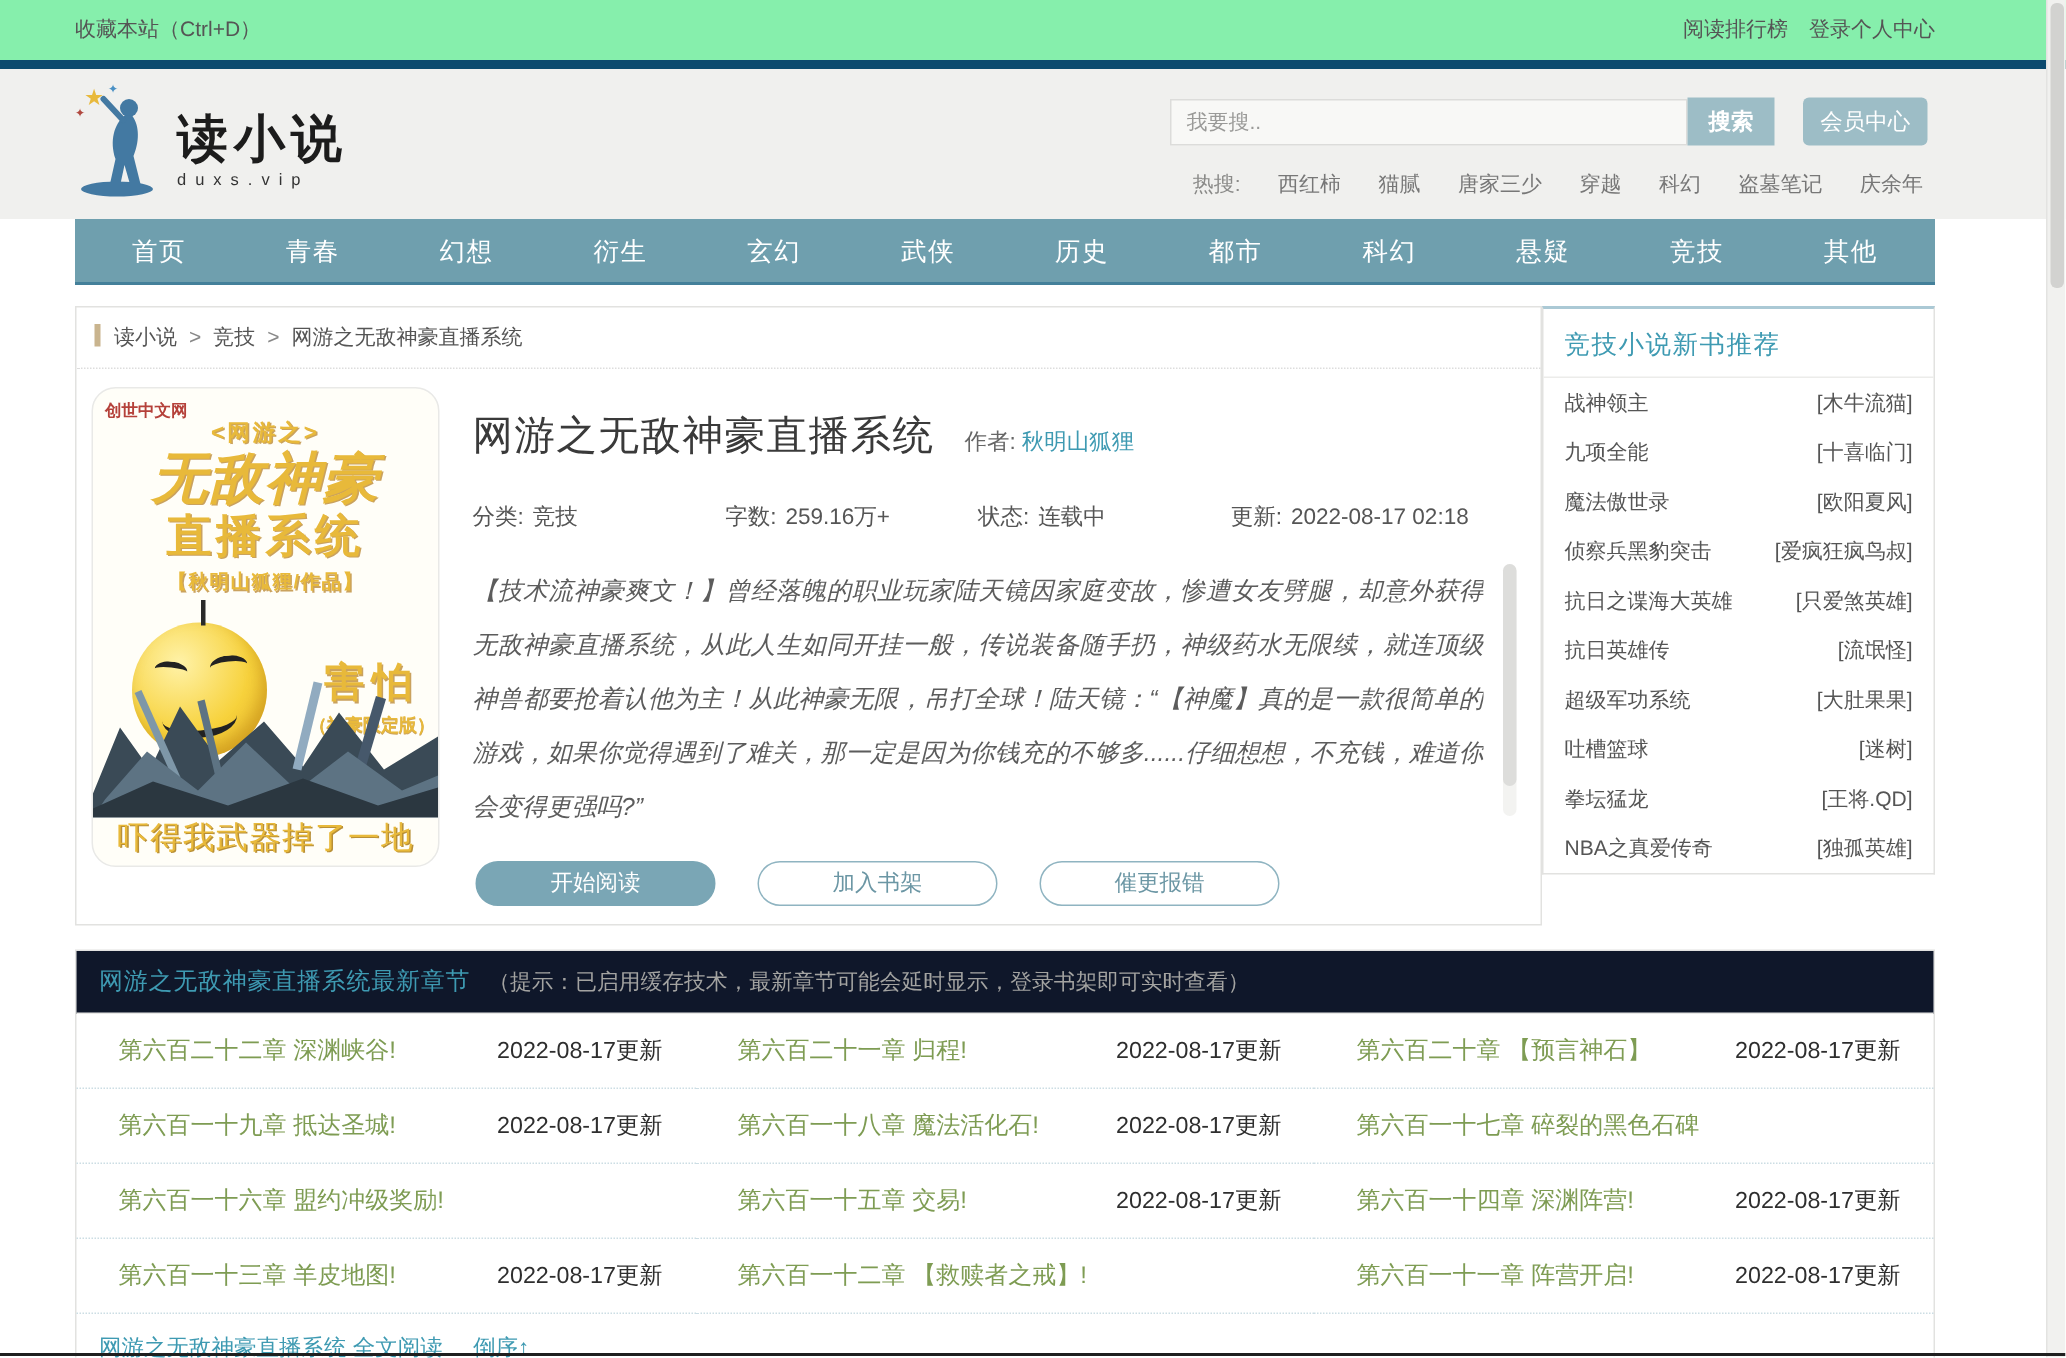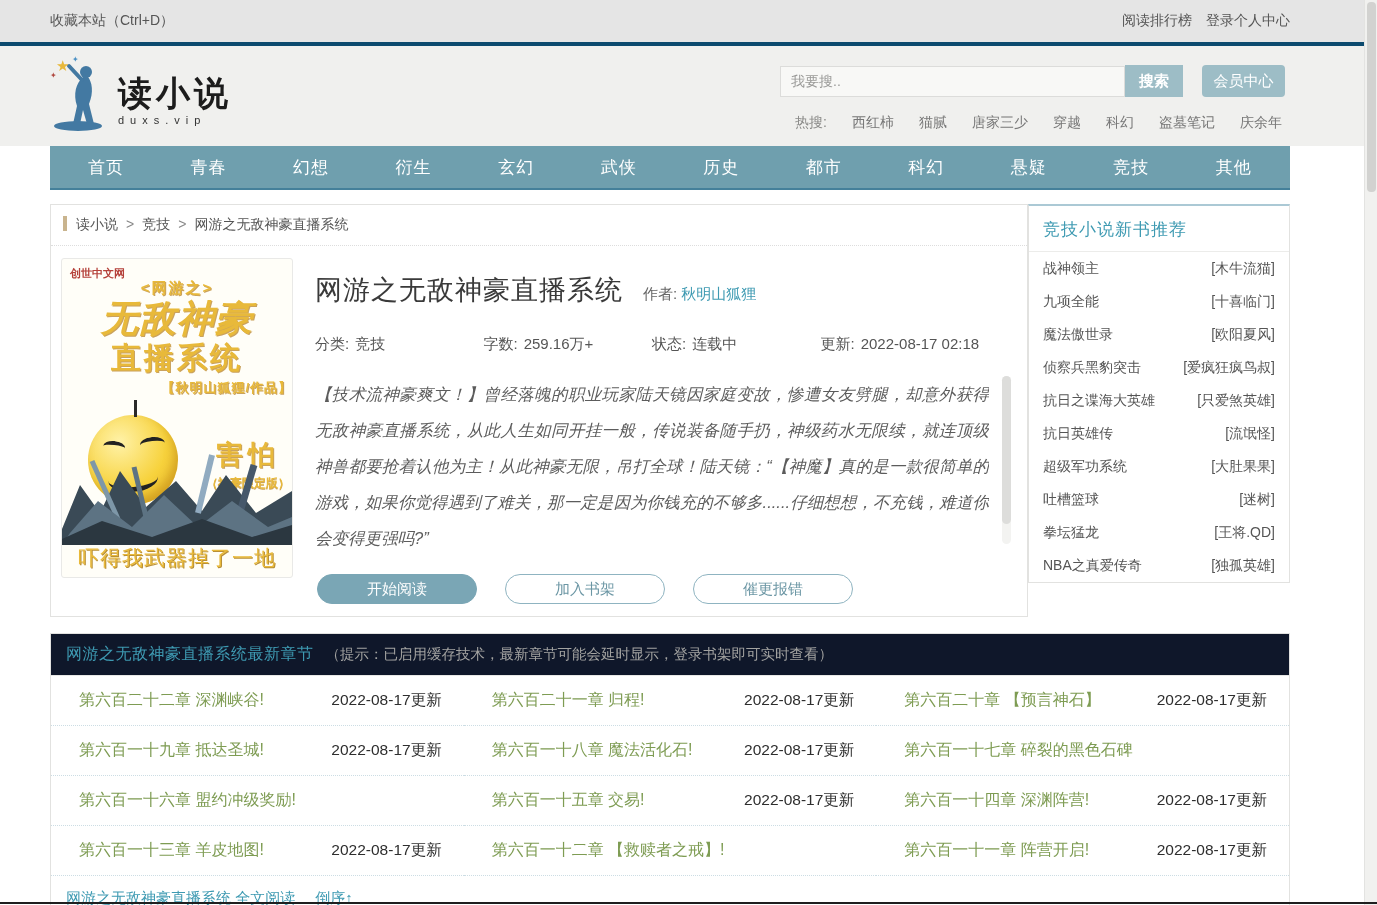--- a/index.html
+++ b/index.html
@@ -4,21 +4,21 @@
 <style>
   * { box-sizing: border-box; margin: 0; padding: 0; }
   html,body { width:1377px; height:905px; }
   body {
     font-family:"Liberation Sans","DejaVu Sans",sans-serif;
     background:#fff; color:#555; overflow:hidden; position:relative;
   }
   a { text-decoration:none; cursor:pointer; }
 
   
-  .topbar { height:46px; background:#e5e5e5; border-bottom:4px solid #0c4a6e; }
+  .topbar { height:46px; background:#86efac; border-bottom:6px solid #0c4a6e; }
   .topbar-inner { width:1240px; margin-left:50px; height:100%; display:flex;
     justify-content:space-between; align-items:center; font-size:14px; color:#555; }
   .topbar-links a { color:#555; margin-left:14px; }
 
   
   .header { height:100px; background:#f0f0ee; position:relative; }
   .header-inner { width:1240px; margin-left:50px; position:relative; height:100%; }
   .logo { position:absolute; left:0; top:10px; display:flex; align-items:flex-end; }
   .logo-figure { position:relative; width:62px; height:76px; }
   .logo-stars span { position:absolute; line-height:1; }
@@ -53,28 +53,28 @@
   
   .breadcrumb { padding:11px 12px; border-bottom:1px dotted #ddd; font-size:14px; color:#666; }
   .crumb-marker { display:inline-block; width:4px; height:15px; background:#c9b48e;
     margin-right:9px; vertical-align:-2px; }
   .breadcrumb a { color:#555; }
   .breadcrumb .sep { margin:0 8px; color:#888; }
 
   
   .book-info { display:flex; padding:12px 10px; gap:18px; }
   .cover { position:relative; width:232px; height:320px; border:1px solid #e9e9e7;
-    border-radius:3px; overflow:hidden; background:#fffef8; flex:none; cursor:pointer; }
+    border-radius:16px; overflow:hidden; background:#fffef8; flex:none; cursor:pointer; }
   .cover-site { position:absolute; top:7px; left:8px; font-size:11px; color:#b5413a; font-weight:bold; }
   .cover-titles { padding-top:20px; text-align:center; color:#e8b93a;
     text-shadow:1px 1px 0 #caa25e; font-weight:bold; }
   .cover-l1 { font-size:15px; letter-spacing:2px; }
   .cover-l2 { font-size:37px; letter-spacing:1px; font-style:italic; line-height:1.15; }
   .cover-l3 { font-size:30px; letter-spacing:3px; line-height:1.15; }
-  .cover-l4 { font-size:13px; margin-top:4px; letter-spacing:1px;text-align:right; }
+  .cover-l4 { font-size:13px; margin-top:4px; letter-spacing:1px; }
   .cover-fear { position:absolute; right:12px; top:178px; font-size:27px; font-weight:bold;
     color:#e8b93a; text-shadow:1px 1px 0 #caa25e; letter-spacing:5px; }
   .cover-edition { position:absolute; right:2px; top:216px; font-size:12px; font-weight:bold;
     color:#e8b93a; text-shadow:0 1px 0 #caa25e; }
   .smiley { position:absolute; left:26px; top:156px; width:90px; height:90px; border-radius:50%;
     background:radial-gradient(circle at 35% 30%, #fff2a8, #f7d23c 55%, #e9b62a);
     box-shadow:inset -4px -6px 10px rgba(160,100,0,.35); }
   .smiley .antenna { position:absolute; top:-15px; left:46px; width:3px; height:17px; background:#2a2a2a; }
   .smiley .eye-l { position:absolute; left:15px; top:26px; width:22px; height:12px;
     border-top:4px solid #222; border-radius:50%; transform:rotate(6deg); }

